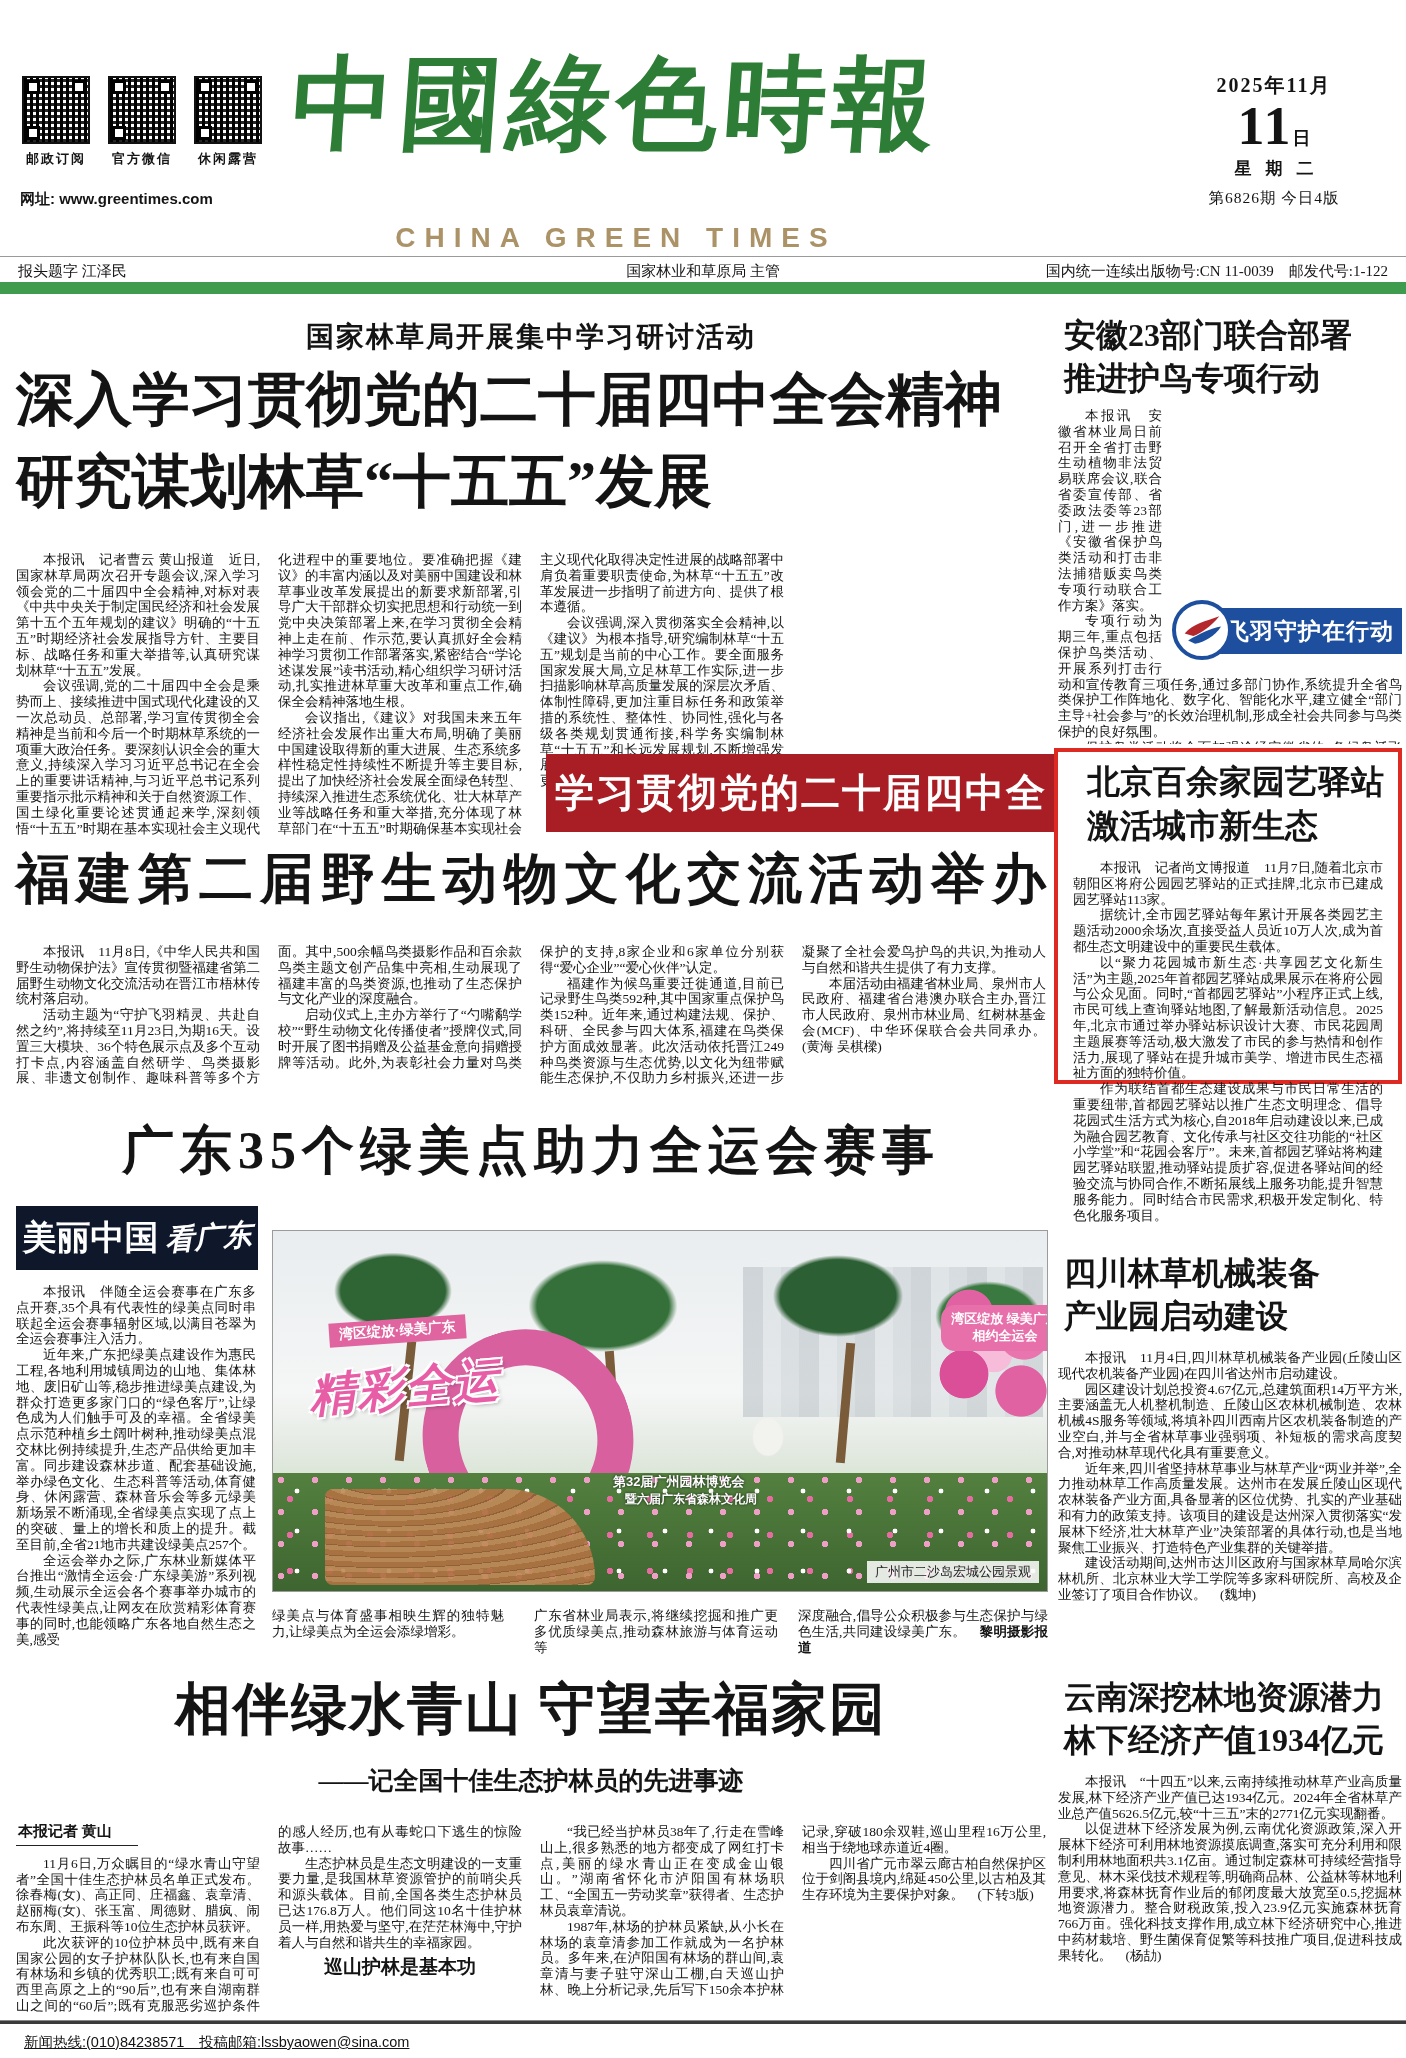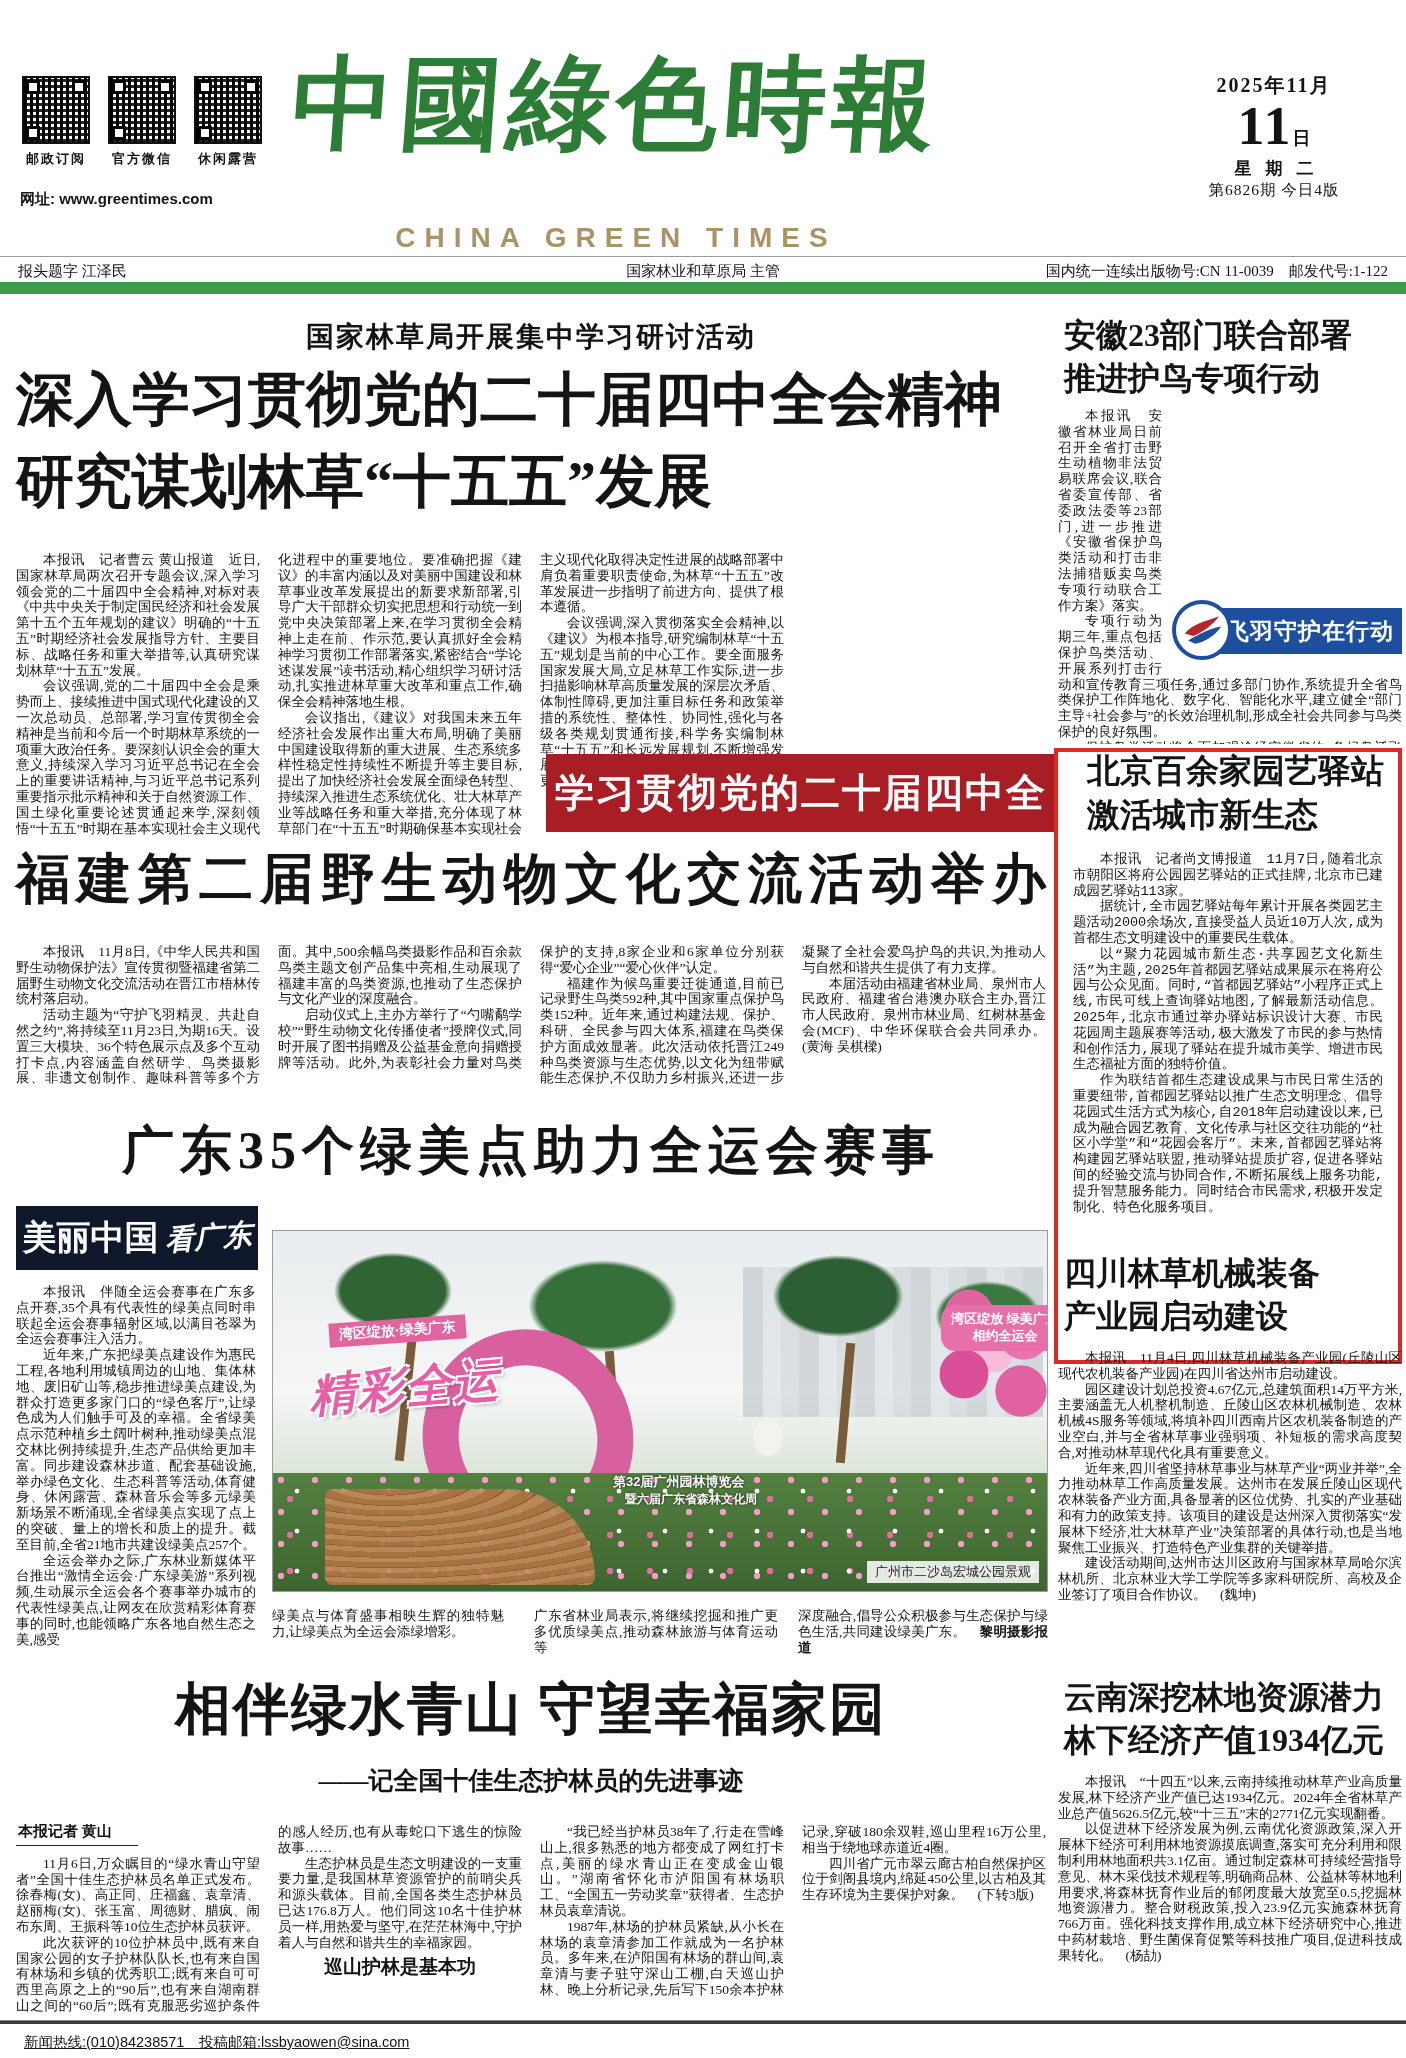--- a/index.html
+++ b/index.html
@@ -25,21 +25,21 @@
       font-size:102px; font-weight:900; color:#2e7d36; letter-spacing:6px;
       transform:skewX(-4deg); line-height:1.9; white-space:nowrap; }
   .masthead-en { left:356px; top:222px; width:520px; text-align:center; font-family:"Liberation Sans",sans-serif;
       font-size:28px; font-weight:bold; color:#ab9267; letter-spacing:9px; white-space:nowrap; }
 
   .dateblock { left:1150px; top:72px; width:248px; text-align:center; }
   .date-month { font-size:20px; font-weight:bold; letter-spacing:2px; }
   .date-day { font-size:54px; font-weight:bold; line-height:1.0; letter-spacing:2px; }
   .date-day small { font-size:18px; font-weight:bold; letter-spacing:0; }
   .date-week { font-size:17px; font-weight:bold; letter-spacing:14px; margin-top:4px; padding-left:14px; }
-  .date-issue { font-size:15.5px; letter-spacing:1px; }
+  .date-issue { font-size:15.5px; margin-top:8px; letter-spacing:1px; }
 
   .ruler-thin { left:0; top:256px; width:1406px; height:1px; background:#9a9a9a; }
   .info-row { left:0; top:262px; width:1406px; height:20px; font-size:15px; }
   .info-left { position:absolute; left:18px; top:0; }
   .info-center { position:absolute; left:0; right:0; text-align:center; top:0; }
   .info-right { position:absolute; right:18px; top:0; }
   .green-bar { left:0; top:282px; width:1406px; height:12px; background:#3f9c4e; }
 
   
   .kicker { left:16px; top:318px; width:1030px; text-align:center; font-size:28px; font-weight:bold; letter-spacing:2px; }
@@ -126,21 +126,21 @@
   .r-title > div { display:flex; justify-content:space-between; padding:0 6px; white-space:nowrap; }
   .r-body { left:1058px; width:344px; }
 
   .feiyu { float:right; width:230px; height:64px; margin:192px 0 4px 10px; position:relative; background:#fff; }
   .feiyu-circle { position:absolute; left:0; top:0; width:60px; height:60px; border-radius:50%;
       border:4px solid #1d4f9e; background:#fff; z-index:2; }
   .feiyu-banner { position:absolute; left:46px; top:8px; width:184px; height:46px; background:#1d4f9e;
       color:#fff; font-size:23px; font-weight:900; text-align:center; line-height:46px; letter-spacing:1px;
       font-family:"Liberation Sans",sans-serif; }
 
-  .redbox { left:1054px; top:748px; width:348px; height:616px; border:4px solid #dd2b24; padding:0 15px 10px;font-family:Liberation Mono, monospace; }
+  .redbox { left:1054px; top:748px; width:348px; height:336px; border:4px solid #dd2b24; padding:8px 15px 10px; }
   .redbox-title { font-size:33px; font-weight:900; line-height:44px; }
   .redbox-title > div { display:flex; justify-content:space-between; padding:0 14px; white-space:nowrap; }
   .redbox .bodytext { margin-top:12px; height:364px; }
 
   
   .footer-rule { left:0; top:2020px; width:1406px; height:4px; background:#3a3a3a; border-top:1px solid #888; }
   .footer { left:0; top:2033px; width:1406px; font-size:14.5px; font-family:"Liberation Sans",sans-serif; }
   .footer .fl { position:absolute; left:24px;text-decoration:underline; } .footer .fr { position:absolute; right:16px;margin-top:36px; }
 </style>
 </head>

